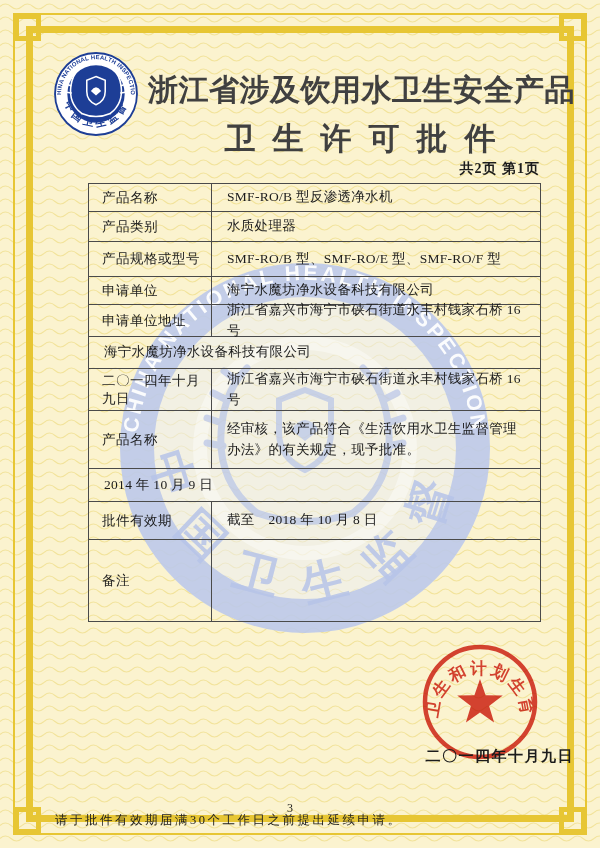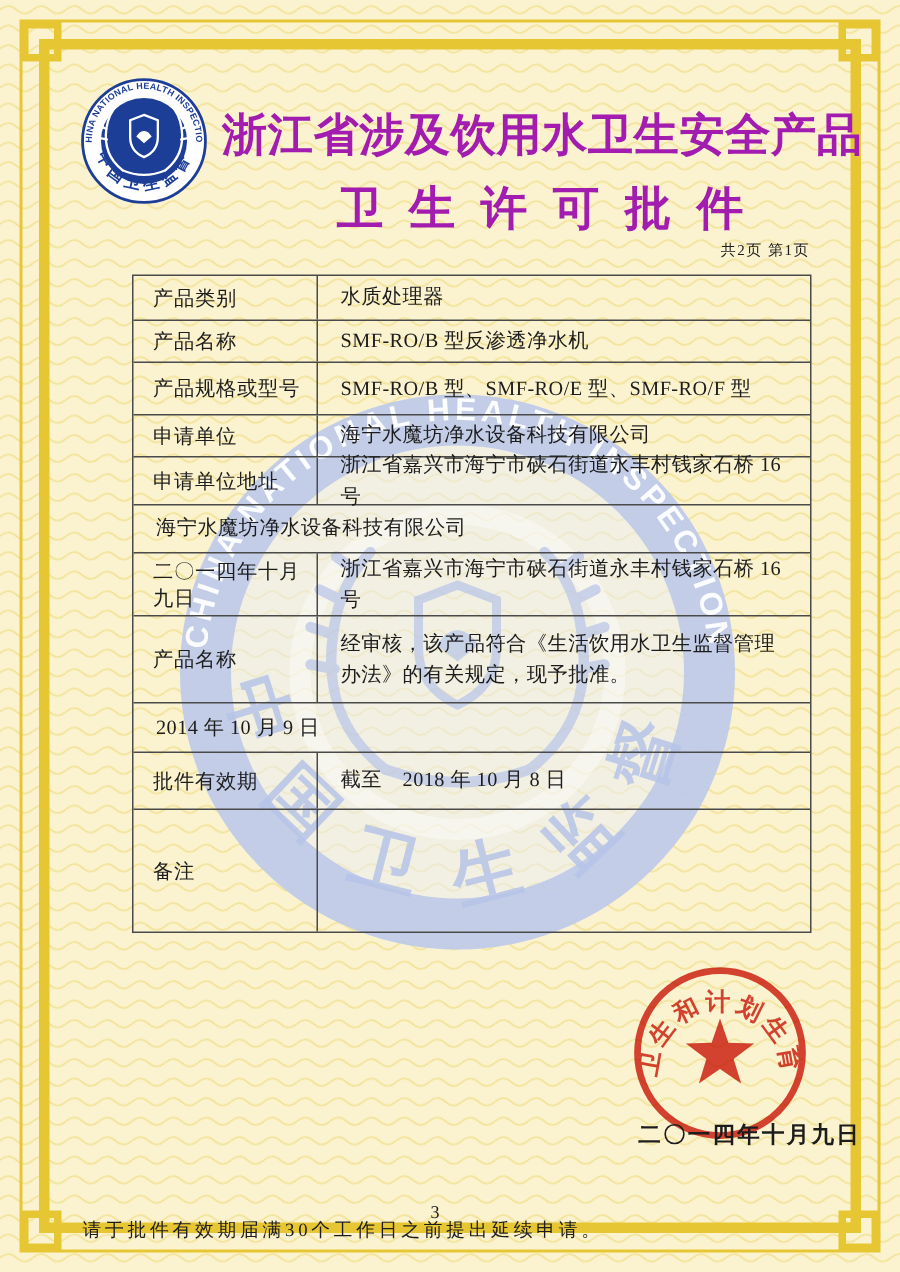--- a/index.html
+++ b/index.html
@@ -13,27 +13,27 @@
   .frame{position:absolute;z-index:2;pointer-events:none;}
   .frame-thin{left:13px;top:13px;right:13px;bottom:13px;border:2px solid #e7c634;}
   .frame-thick{left:26px;top:26px;right:26px;bottom:26px;border:7px solid #e7c634;}
   .knot{position:absolute;width:17px;height:17px;border:5px solid #e7c634;z-index:2;}
   .knot.tl{left:14px;top:14px;} .knot.tr{right:14px;top:14px;}
   .knot.bl{left:14px;bottom:14px;} .knot.br{right:14px;bottom:14px;}
 
   .emblem{position:absolute;left:54px;top:52px;z-index:3;}
 
   .title-block{position:absolute;left:148px;top:70px;width:424px;z-index:3;
-    text-align:center;font-family:"Liberation Sans","DejaVu Sans",sans-serif;color:#a21caf;}
+    text-align:center;font-family:"Liberation Sans","DejaVu Sans",sans-serif;color:#404040;}
   .title-l1{font-size:30px;font-weight:900;letter-spacing:0.5px;white-space:nowrap;}
   .title-l2{font-size:31px;font-weight:900;letter-spacing:17px;margin-top:7px;
     white-space:nowrap;text-indent:17px;}
 
   .page-indicator{position:absolute;right:60px;top:160px;z-index:3;
-    font-size:10px;font-weight:normal;letter-spacing:1px;}
+    font-size:14px;font-weight:bold;letter-spacing:1px;}
 
   .watermark{position:absolute;left:95px;top:238px;z-index:1;}
 
   .doc-table{position:absolute;left:88px;top:183px;width:453px;z-index:3;
     border:1.6px solid #4a4a4a;box-sizing:border-box;background:transparent;}
   .t-row{display:flex;border-bottom:1.4px solid #4a4a4a;box-sizing:border-box;}
   .t-row:last-child{border-bottom:none;text-align:right;}
   .t-label{width:123px;flex:0 0 123px;border-right:1.4px solid #4a4a4a;
     box-sizing:border-box;padding:0 4px 0 13px;display:flex;align-items:center;
     font-size:13.5px;letter-spacing:0.5px;}
@@ -121,27 +121,27 @@
       <path d="M162 275 Q210 292 258 275"></path>
       <path d="M210 152 l26 10 v32 q0 26 -26 38 q-26 -12 -26 -38 v-32 z" stroke-width="6"></path>
     </g>
     <path d="M196 192 q14 -20 28 0 l-14 11 z" fill="#b7c4e8" opacity="0.7"></path>
     <text font-family="Liberation Serif, DejaVu Serif, serif" font-size="46" letter-spacing="30" fill="#b7c4e8" opacity="0.85" font-weight="bold">
       <textPath href="#wmBot" startOffset="50%" text-anchor="middle">中国卫生监督</textPath>
     </text>
   </svg>
 
   <div class="doc-table">
+    <div class="t-row" style="height:28px">
+      <div class="t-label">产品名称</div>
+      <div class="t-value">SMF-RO/B 型反渗透净水机</div>
+    </div>
     <div class="t-row" style="height:30px">
       <div class="t-label">产品类别</div>
       <div class="t-value">水质处理器</div>
-    </div>
-    <div class="t-row" style="height:28px">
-      <div class="t-label">产品名称</div>
-      <div class="t-value">SMF-RO/B 型反渗透净水机</div>
     </div>
     <div class="t-row" style="height:35px">
       <div class="t-label">产品规格或型号</div>
       <div class="t-value">SMF-RO/B 型、SMF-RO/E 型、SMF-RO/F 型</div>
     </div>
     <div class="t-row" style="height:28px">
       <div class="t-label">申请单位</div>
       <div class="t-value">海宁水魔坊净水设备科技有限公司</div>
     </div>
     <div class="t-row" style="height:32px">

